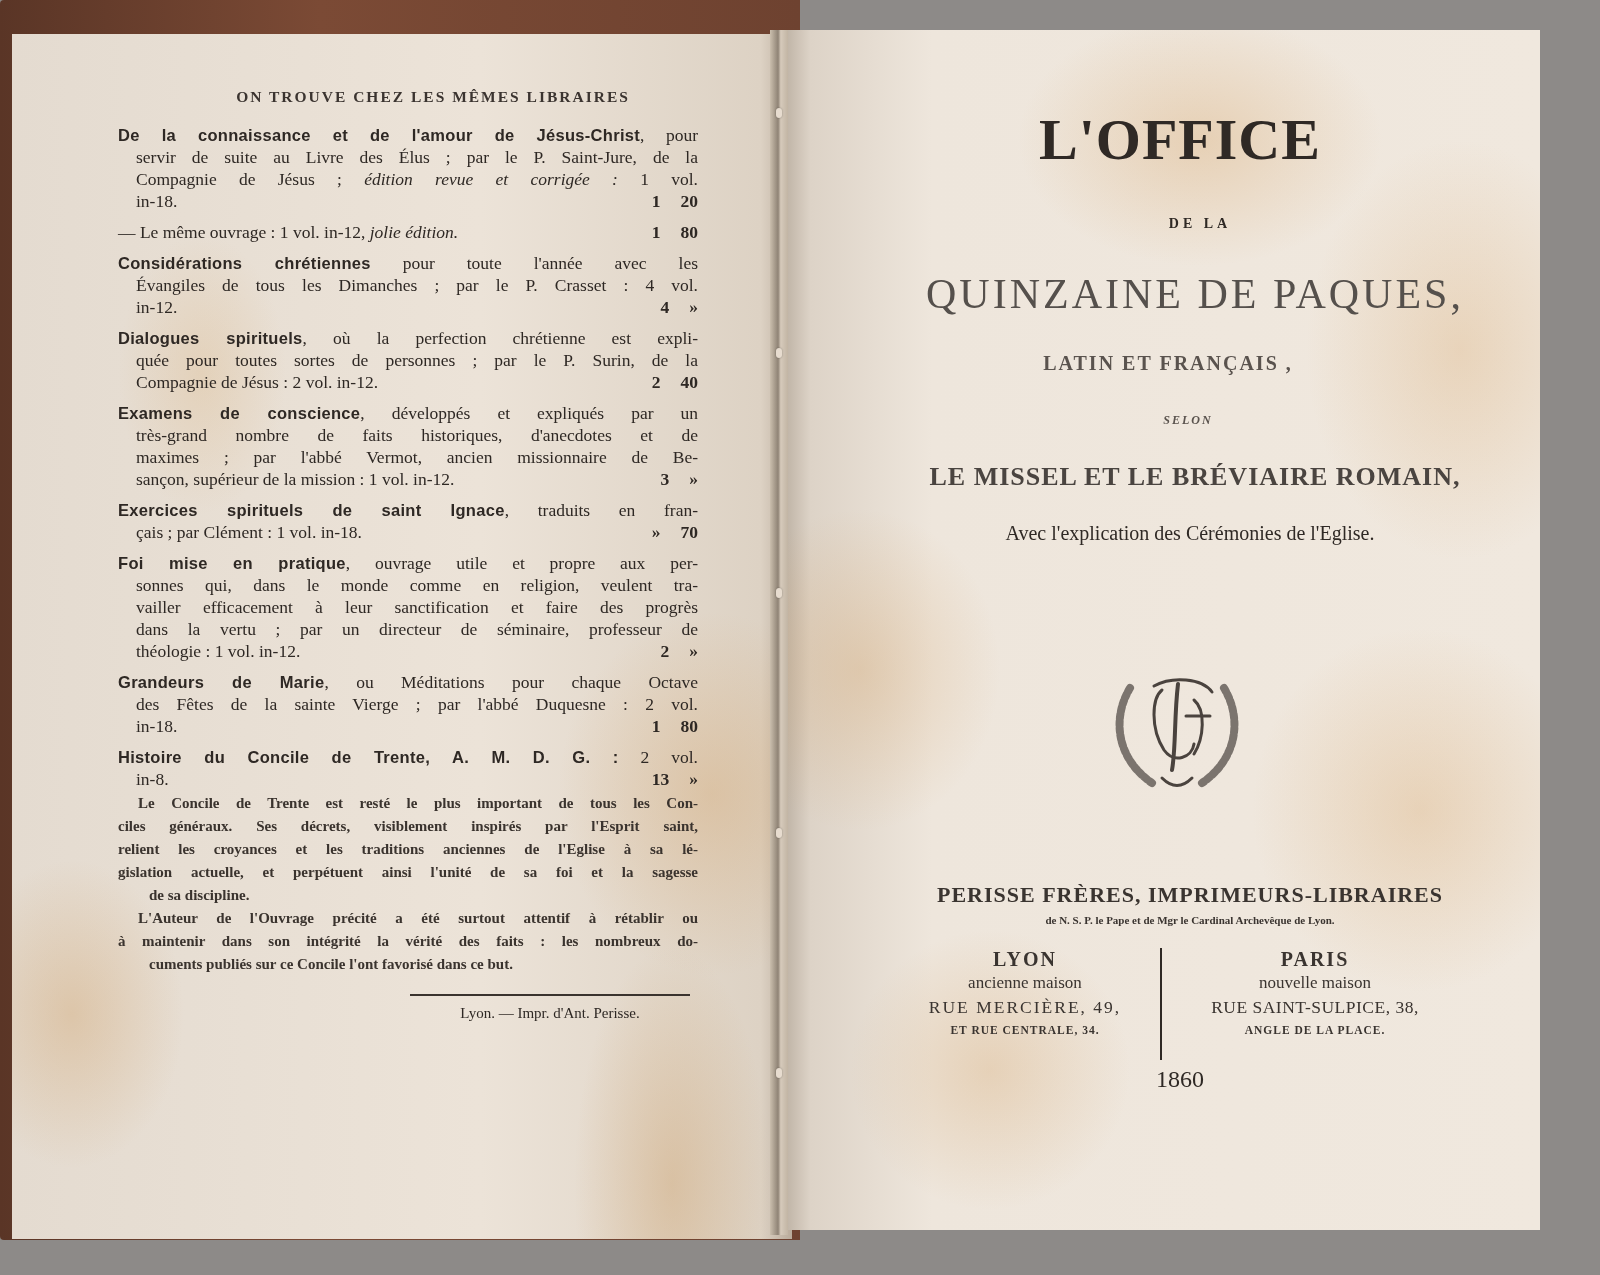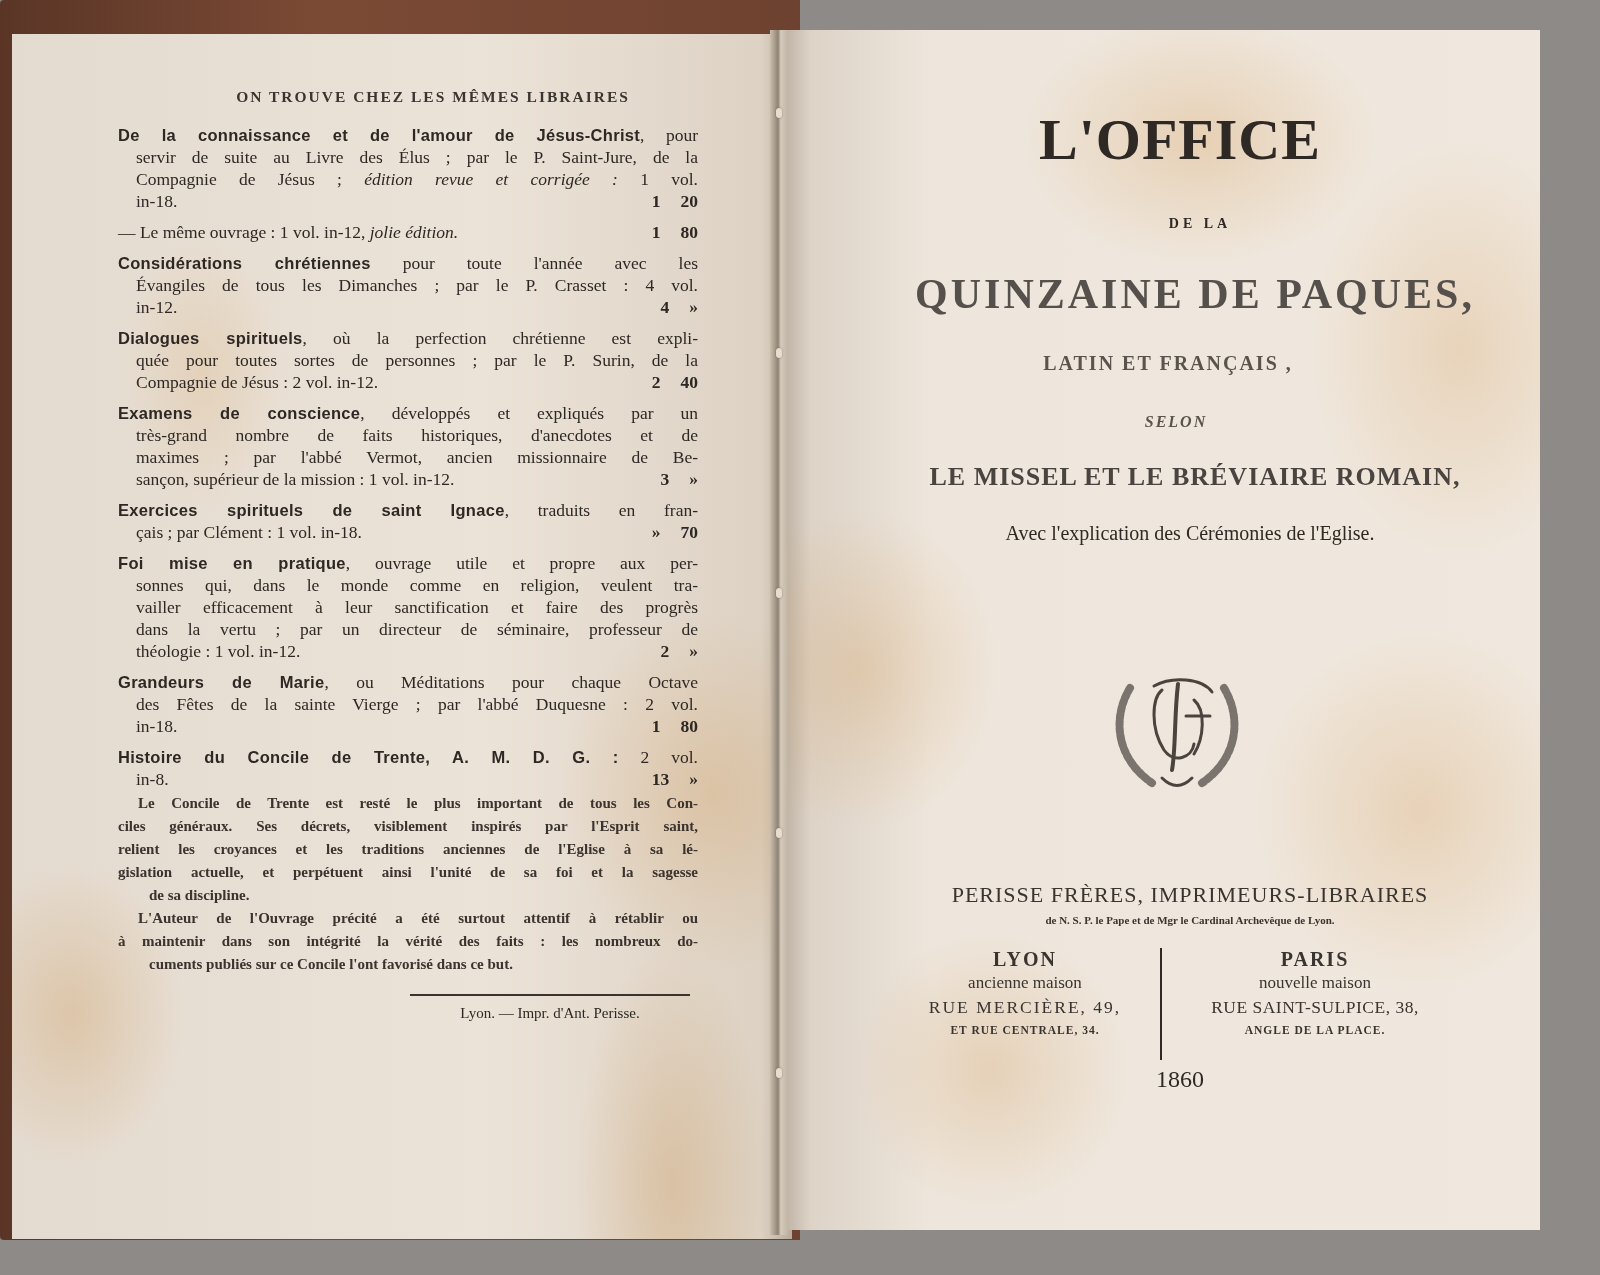--- a/index.html
+++ b/index.html
@@ -71,27 +71,27 @@
     .note .line.end { text-align-last: left; margin-left: 31px; }
     .rule-line {
       margin: 18px 0 6px 292px; width: 280px; height: 2px; background: #3a332e;
     }
     .imprint { margin-left: 292px; width: 280px; text-align: center; font-size: 15px; }
 
     
     .r { position: absolute; left: 0; width: 760px; text-align: center; color: #2f2925; }
     .t-office { top: 76px; font-size: 58px; font-weight: bold; letter-spacing: 1px; left: 0; width: 800px; }
     .t-dela { top: 186px; font-size: 14px; font-weight: bold; letter-spacing: 4px; left: 40px; }
-    .t-quinz { top: 240px; font-size: 42px; font-weight: bold; letter-spacing: 3px; color: #55504c; left: 20px; width: 790px;}
+    .t-quinz { top: 240px; font-size: 42px; font-weight: normal; letter-spacing: 3px; color: #55504c; left: 20px; width: 790px;}
     .t-latin { top: 322px; font-size: 20px; font-weight: bold; letter-spacing: 2px; color: #5a534e; left: 8px; }
-    .t-selon { top: 383px; font-size: 16px; font-weight: bold; letter-spacing: 2px; font-style: italic; color: #5a534e; left: 16px; }
+    .t-selon { top: 383px; font-size: 12px; font-weight: bold; letter-spacing: 2px; font-style: italic; color: #5a534e; left: 28px; }
     .t-missel { top: 432px; font-size: 26px; font-weight: bold; letter-spacing: 1px; color: #4a4440; left: 20px; width: 790px; }
     .t-avec { top: 492px; font-size: 20px; left: 20px; width: 780px; }
     .emblem { position: absolute; left: 322px; top: 628px; width: 150px; height: 140px; }
-    .t-perisse { top: 852px; font-size: 22px; font-weight: normal; letter-spacing: 1px; left: 20px; width: 780px; color: #3a3430; }
+    .t-perisse { top: 852px; font-size: 22px; font-weight: bold; letter-spacing: 1px; left: 20px; width: 780px; color: #3a3430; }
     .t-papal { top: 884px; font-size: 11px; font-weight: bold; left: 20px; width: 780px; color: #3a3430; }
     .city-col { position: absolute; top: 918px; text-align: center; color: #3a3430; }
     .city-lyon { left: 120px; width: 250px; }
     .city-paris { left: 390px; width: 290px; }
     .city-name { font-size: 20px; font-weight: bold; letter-spacing: 2px; }
     .city-sub { font-size: 17px; line-height: 24px; }
     .city-street { font-size: 17.5px; letter-spacing: 2px; line-height: 24px; }
     .city-paris .city-street { letter-spacing: .5px; }
     .city-small { font-size: 11.5px; font-weight: bold; letter-spacing: 1px; line-height: 22px; }
     .divider-v { position: absolute; left: 380px; top: 918px; width: 2px; height: 112px; background: #2f2925; }

